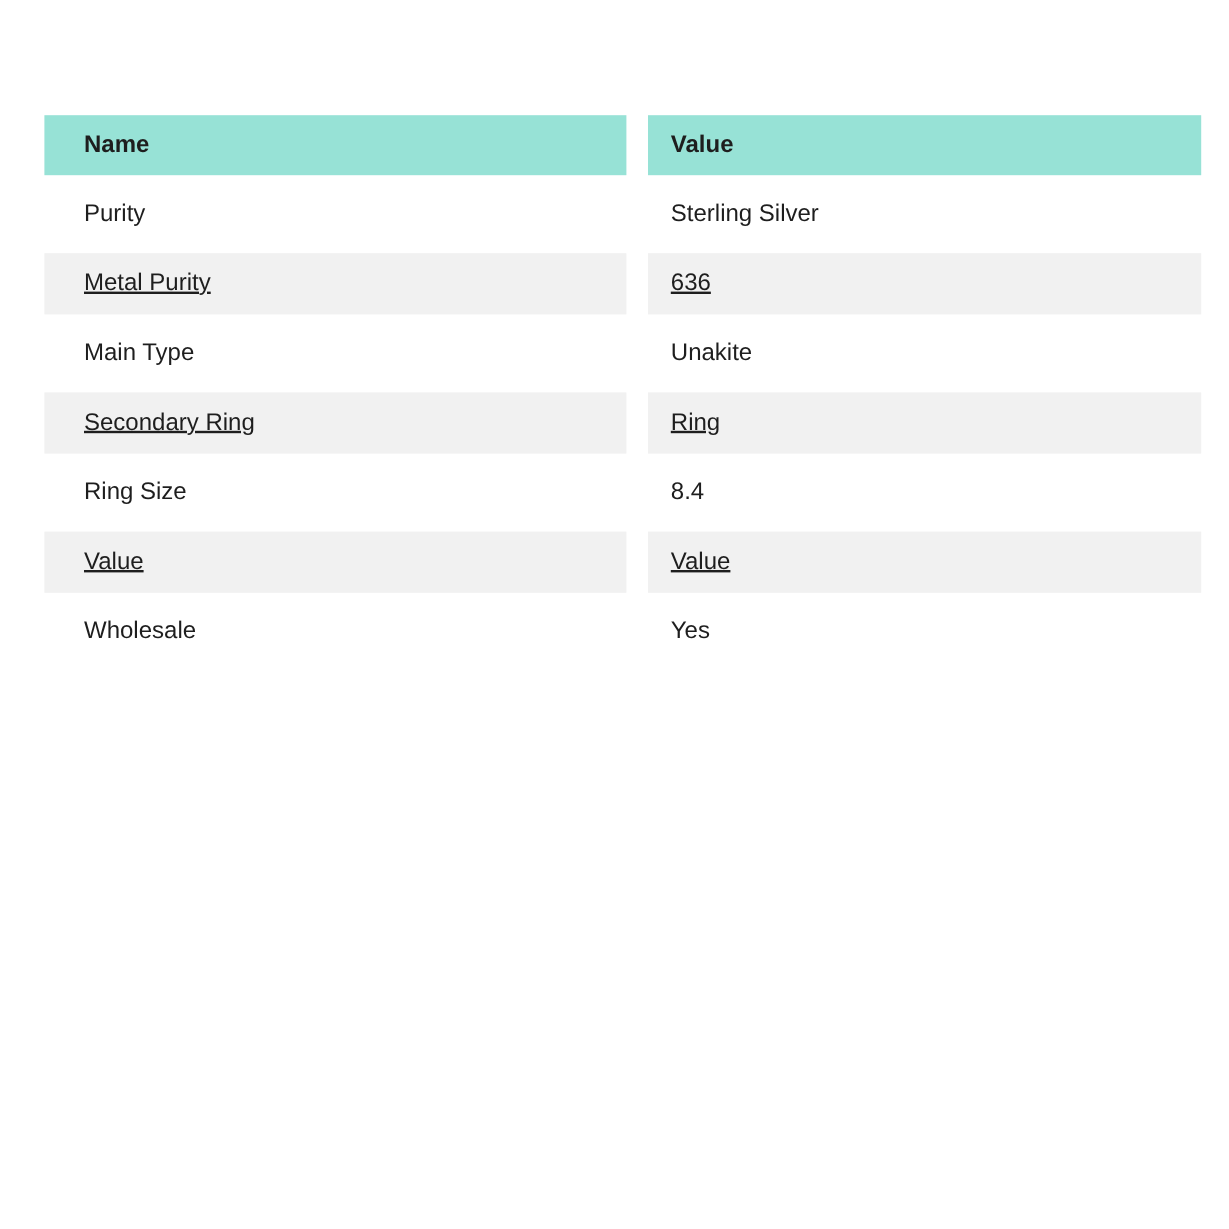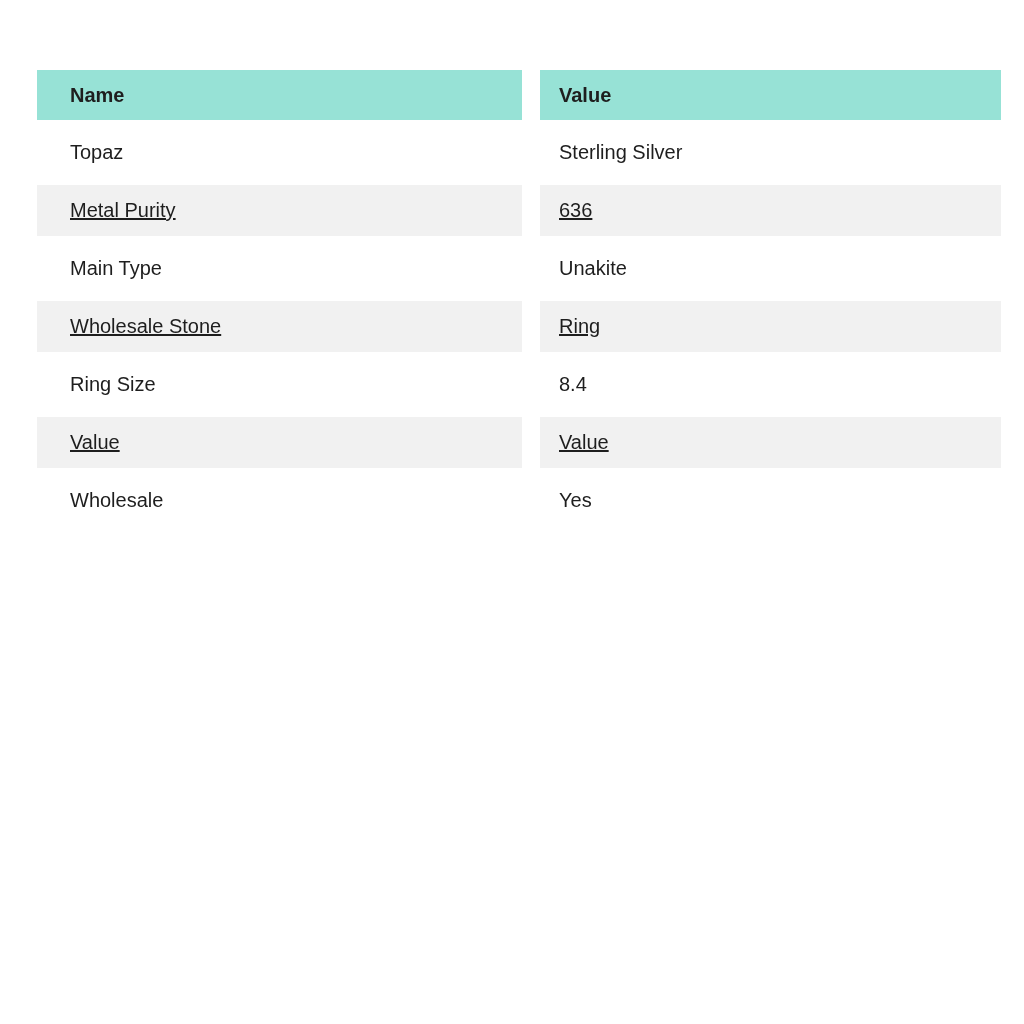--- a/index.html
+++ b/index.html
@@ -7,21 +7,21 @@
     padding: 0;
     width: 1024px;
     height: 1024px;
     background: var(--page-bg, #ffffff);
     font-family: "Liberation Sans", sans-serif;
     -webkit-font-smoothing: antialiased;
   }
   #attr-table {
     position: absolute;
     left: 37px;
-    top: 70px;
+    top: 96px;
     display: grid;
     grid-template-columns: 485px 476px;
     column-gap: 3px;
     row-gap: 7px;
   }
   .row { display: contents; }
   .cell {
     display: flex;
     align-items: center;
     height: 51px;
@@ -43,36 +43,36 @@
 </head>
 <body>
 
 <div id="attr-table">
   <div class="row">
     <div class="cell head col1">Name</div>
     <div class="cell head col2">Value</div>
   </div>
 
   <div class="row">
-    <div class="cell col1">Topaz</div>
+    <div class="cell col1">Purity</div>
     <div class="cell col2">Sterling Silver</div>
   </div>
 
   <div class="row alt">
     <div class="cell col1">Metal Purity</div>
     <div class="cell col2">636</div>
   </div>
 
   <div class="row">
     <div class="cell col1">Main Type</div>
     <div class="cell col2">Unakite</div>
   </div>
 
   <div class="row alt">
-    <div class="cell col1">Wholesale Stone</div>
+    <div class="cell col1">Secondary Ring</div>
     <div class="cell col2">Ring</div>
   </div>
 
   <div class="row">
     <div class="cell col1">Ring Size</div>
     <div class="cell col2">8.4</div>
   </div>
 
   <div class="row alt">
     <div class="cell col1">Value</div>

